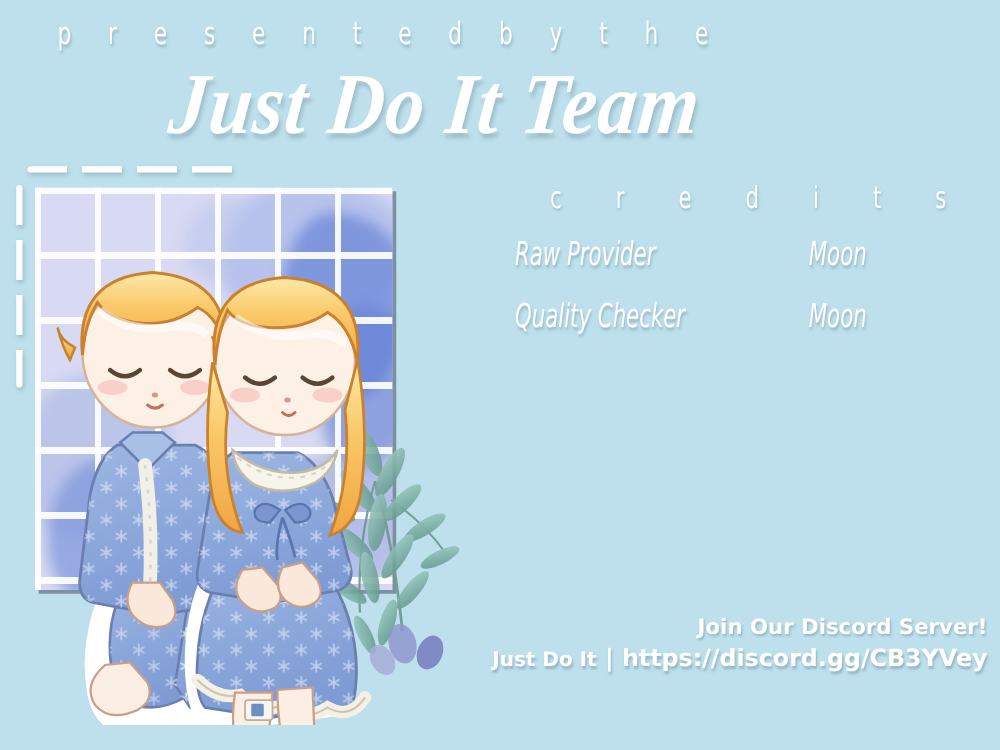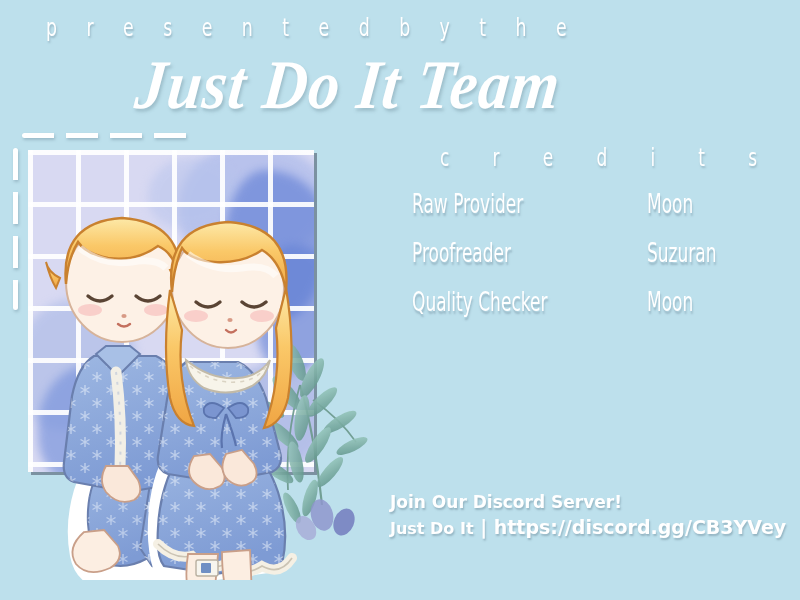--- a/index.html
+++ b/index.html
@@ -145,20 +145,21 @@
     white-space: nowrap;
     transform: scaleX(0.9) scaleY(1.15);
     transform-origin: left top;
   }
 
   .credits-table {
     position: absolute;
     left: 412px;
     top: 192px;
     width: 330px;
+    font-style: italic;
   }
 
   .credit-row {
     display: flex;
     align-items: baseline;
     height: 49px;
   }
 
   .credit-role, .credit-name {
     font-family: "DejaVu Sans Condensed", "Liberation Sans Narrow", "Liberation Sans", sans-serif;
@@ -173,21 +174,21 @@
 
   .credit-role { width: 235px; flex: 0 0 235px; }
   .credit-name { flex: 1 1 auto; }
 
   
   .discord {
     position: absolute;
     left: 390px;
     top: 490px;
     width: 400px;
-    text-align: left;
+    text-align: right;
   }
 
   .discord-line1 {
     font-family: "DejaVu Sans", "Liberation Sans", sans-serif;
     font-weight: 700;
     font-size: 17px;
     line-height: 24px;
     color: #ffffff;
     text-shadow: 1px 2px 2px rgba(120,150,165,0.6);
     letter-spacing: 0px;
@@ -371,24 +372,20 @@
   </svg>
 
   <div class="credits-head">c r e d i t s</div>
 
   <div class="credits-table">
     <div class="credit-row">
       <span class="credit-role">Raw Provider</span>
       <span class="credit-name">Moon</span>
     </div>
     <div class="credit-row">
-      <span class="credit-role">Proofreader</span>
-      <span class="credit-name">Suzuran</span>
-    </div>
-    <div class="credit-row">
       <span class="credit-role">Quality Checker</span>
       <span class="credit-name">Moon</span>
     </div>
   </div>
 
   <div class="discord">
     <div class="discord-line1">Join Our Discord Server!</div>
     <div class="discord-line2">
       <span class="brand">Just Do It</span>
       <span>|</span>

